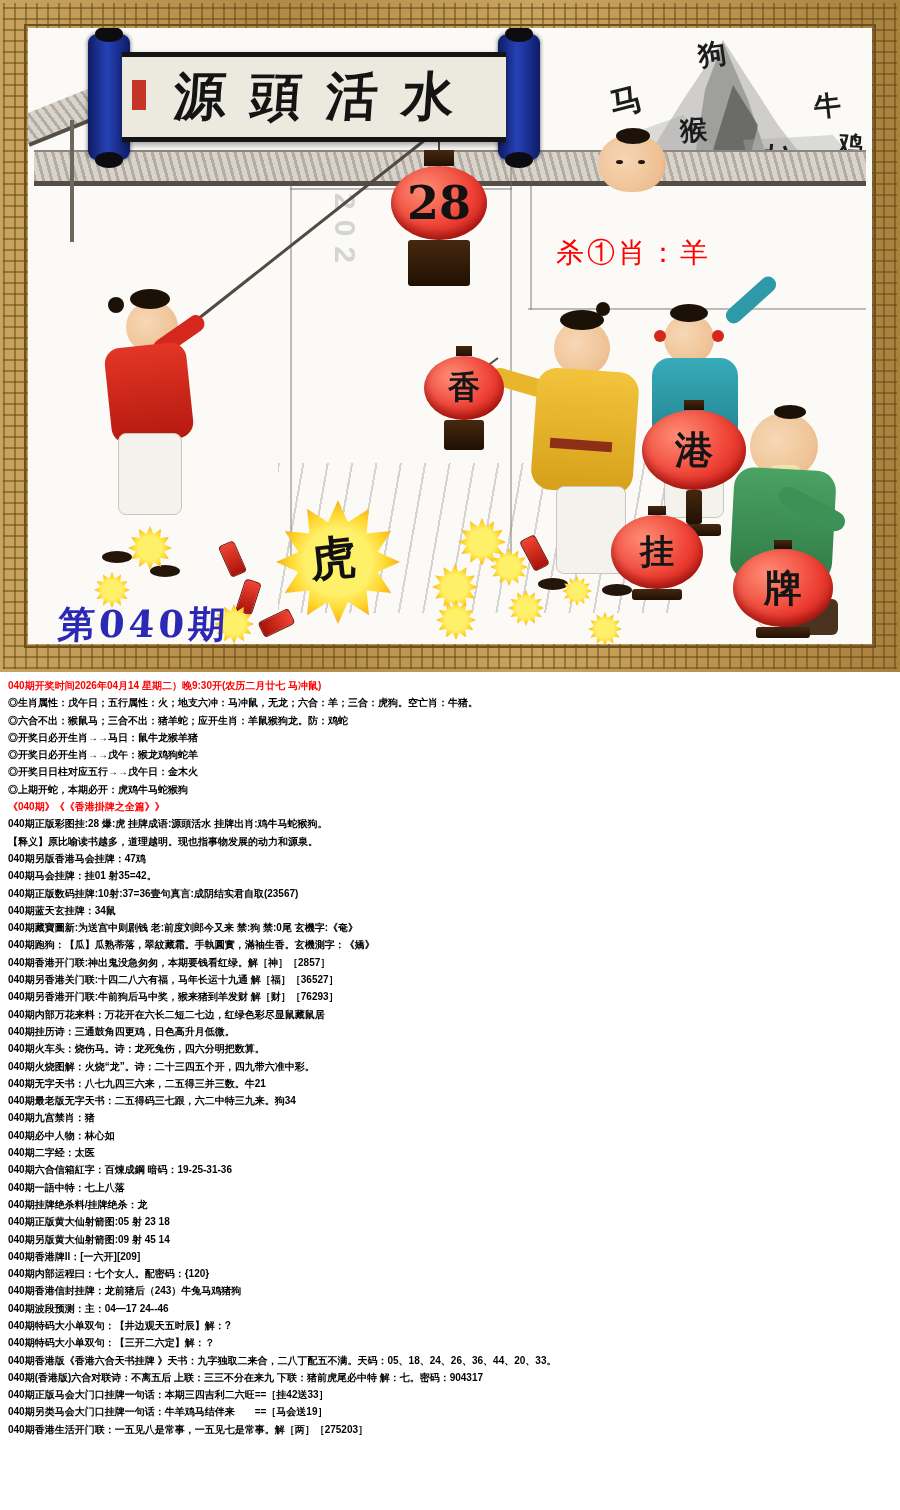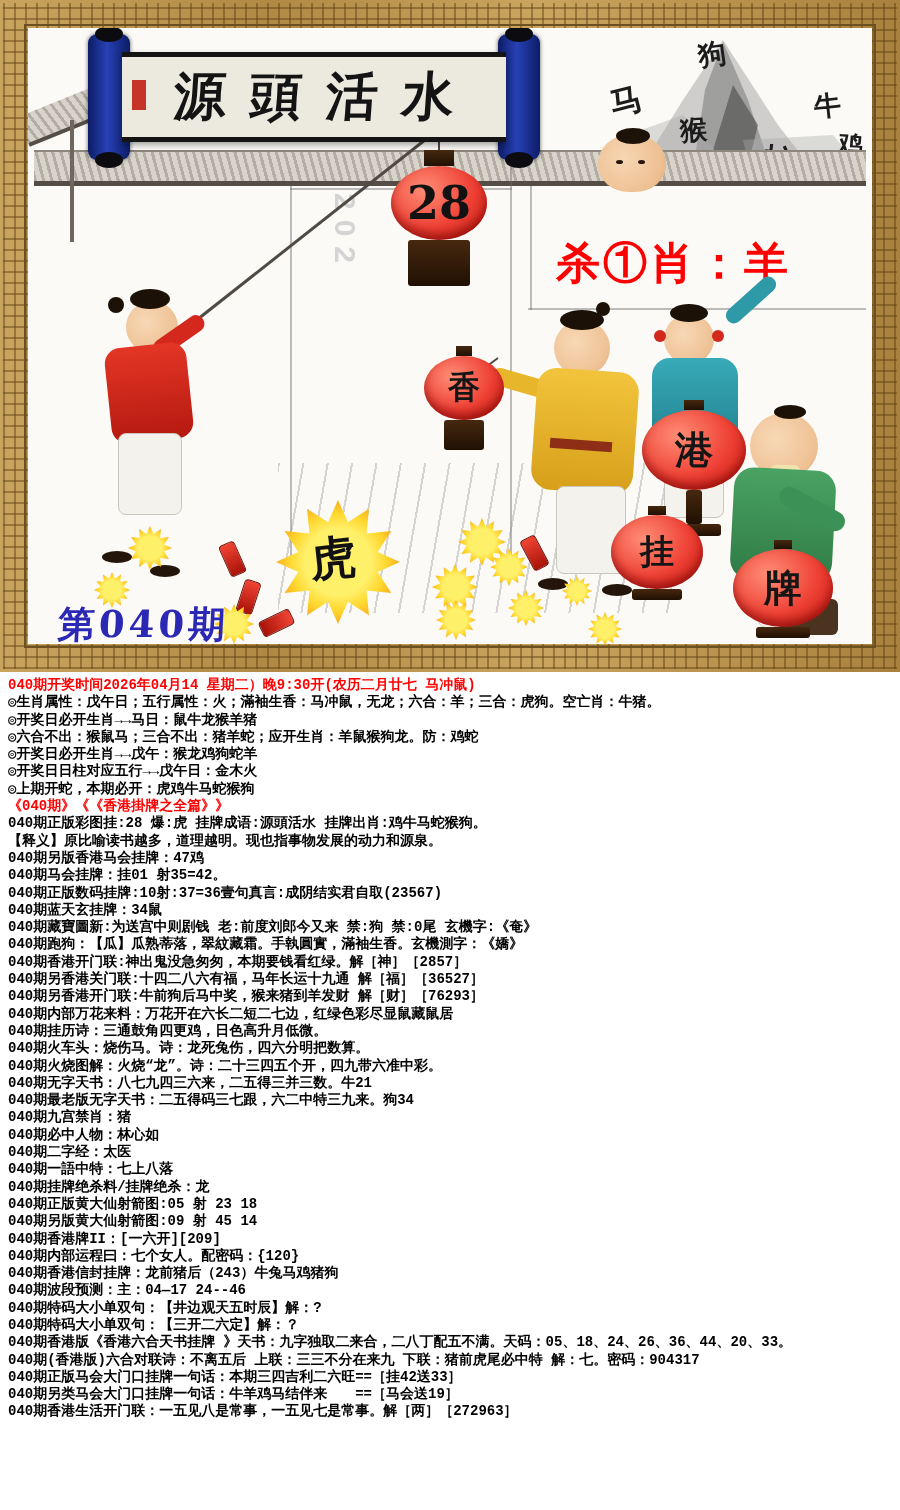--- a/index.html
+++ b/index.html
@@ -69,21 +69,21 @@
   .lan-body { position:relative; border-radius:50%; display:flex; align-items:center; justify-content:center;
     background: radial-gradient(ellipse at 35% 32%, #ff8d75, #ee4034 55%, #cf241a 85%, #b01510);
     box-shadow: inset 0 -6px 10px rgba(110,0,0,.55); text-align: right; }
   .lan-char { font-family:"DejaVu Serif", serif; font-weight:bold; color:#151515; }
   .lan-base { margin:0 auto; background:linear-gradient(#46280f,#201003); border-radius:3px; }
   .lantern28 { left:363px; top:122px; width:96px; z-index:5; }
   .lantern28 .lan-body { width:96px; height:74px; }
   .num28 { font-family:"DejaVu Serif", serif; font-weight:bold; font-size:46px; color:#121212; }
 
   
-  .kill-line { left:528px; top:206px; z-index:5; font-size:44px; font-weight:bold; letter-spacing:3px; }
+  .kill-line { left:528px; top:206px; z-index:5; font-size:28px; font-weight:normal; letter-spacing:3px; }
 
   
   .kid { z-index:6; }
   .kid i { position:absolute; display:block; }
   .skin { border-radius:50%; background: radial-gradient(circle at 38% 40%, #f7d8b6, #efc295 68%, #dba678); }
   .hairp { border-radius:50%; background:#1b1106; }
   .pants { background:#f4f2ec; border:1px solid #c9c6bd; border-radius:8px; }
   .shoe { border-radius:50%; background:#23150a; }
 
   
@@ -95,21 +95,21 @@
   .cracker { position:absolute; z-index:8; width:17px; height:34px; border-radius:4px;
     background: linear-gradient(#f04434,#a81208); border:1px solid #70100a; }
 
   .issue-label { left:30px; top:572px; z-index:9; font-family:"DejaVu Serif", serif;
     font-weight:bold; font-size:37px; letter-spacing:4px; transform:skewX(-3deg); }
 
   .art-svg { position:absolute; left:0; top:0; z-index:4; }
 
   
   .report { position:absolute; left:8px; top:677px; width:888px; }
-  .rline { font-size:14px; line-height:17.3px; font-weight:bold; color:#000; white-space:nowrap;font-family:Liberation Mono, monospace; }
+  .rline { font-size:10px; line-height:17.3px; font-weight:bold; color:#000; white-space:nowrap; }
 </style>
 </head>
 <body>
 
 <div class="page">
 
   <div class="art-frame">
     <div class="art-inner">
 
       <svg class="abs mountain" viewBox="0 0 300 160">
@@ -265,26 +265,26 @@
       <div class="burst" style="left:534px;top:548px;width:30px;height:30px;"></div>
 
       <div class="abs issue-label" style="color: rgb(43, 40, 181);">第040期</div>
     </div>
   </div>
 
   <div class="report">
 
       <div class="rline" style="color: rgb(255, 0, 0);">040期开奖时间2026年04月14 星期二）晚9:30开(农历二月廿七 马冲鼠)</div>
 
-      <div class="rline">◎生肖属性：戊午日；五行属性：火；滿袖生香：马冲鼠，无龙；六合：羊；三合：虎狗。空亡肖：牛猪。</div>
+      <div class="rline">◎生肖属性：戊午日；五行属性：火；地支六冲：马冲鼠，无龙；六合：羊；三合：虎狗。空亡肖：牛猪。</div>
+
+      <div class="rline">◎六合不出：猴鼠马；三合不出：猪羊蛇；应开生肖：羊鼠猴狗龙。防：鸡蛇</div>
 
       <div class="rline">◎开奖日必开生肖→→马日：鼠牛龙猴羊猪</div>
 
-      <div class="rline">◎六合不出：猴鼠马；三合不出：猪羊蛇；应开生肖：羊鼠猴狗龙。防：鸡蛇</div>
-
       <div class="rline">◎开奖日必开生肖→→戊午：猴龙鸡狗蛇羊</div>
 
       <div class="rline">◎开奖日日柱对应五行→→戊午日：金木火</div>
 
       <div class="rline">◎上期开蛇，本期必开：虎鸡牛马蛇猴狗</div>
 
       <div class="rline" style="color: rgb(255, 0, 0);">《040期》《《香港掛牌之全篇》》</div>
 
       <div class="rline">040期正版彩图挂:28 爆:虎 挂牌成语:源頭活水 挂牌出肖:鸡牛马蛇猴狗。</div>
 
@@ -321,20 +321,21 @@
       <div class="rline">040期无字天书：八七九四三六来，二五得三并三数。牛21</div>
 
       <div class="rline">040期最老版无字天书：二五得码三七跟，六二中特三九来。狗34</div>
 
       <div class="rline">040期九宫禁肖：猪</div>
 
       <div class="rline">040期必中人物：林心如</div>
 
       <div class="rline">040期二字经：太医</div>
 
+      <div class="rline">040期六合信箱紅字：百煉成鋼 暗码：19-25-31-36</div>
 
       <div class="rline">040期一語中特：七上八落</div>
 
       <div class="rline">040期挂牌绝杀料/挂牌绝杀：龙</div>
 
       <div class="rline">040期正版黄大仙射箭图:05 射 23 18</div>
 
       <div class="rline">040期另版黄大仙射箭图:09 射 45 14</div>
 
       <div class="rline">040期香港牌II：[一六开][209]</div>
@@ -351,17 +352,17 @@
 
 
       <div class="rline">040期香港版《香港六合天书挂牌 》天书：九字独取二来合，二八丁配五不满。天码：05、18、24、26、36、44、20、33。</div>
 
       <div class="rline">040期(香港版)六合对联诗：不离五后 上联：三三不分在来九 下联：猪前虎尾必中特 解：七。密码：904317</div>
 
       <div class="rline">040期正版马会大门口挂牌一句话：本期三四吉利二六旺==［挂42送33］</div>
 
       <div class="rline">040期另类马会大门口挂牌一句话：牛羊鸡马结伴来　　==［马会送19］</div>
 
-      <div class="rline">040期香港生活开门联：一五见八是常事，一五见七是常事。解［两］［272963］</div>
+      <div class="rline">040期香港生活开门联：一五见八是常事，一五见七是常事。解［两］［275203］</div>
 
     </div>
 
 </div>
 
 </body></html>

